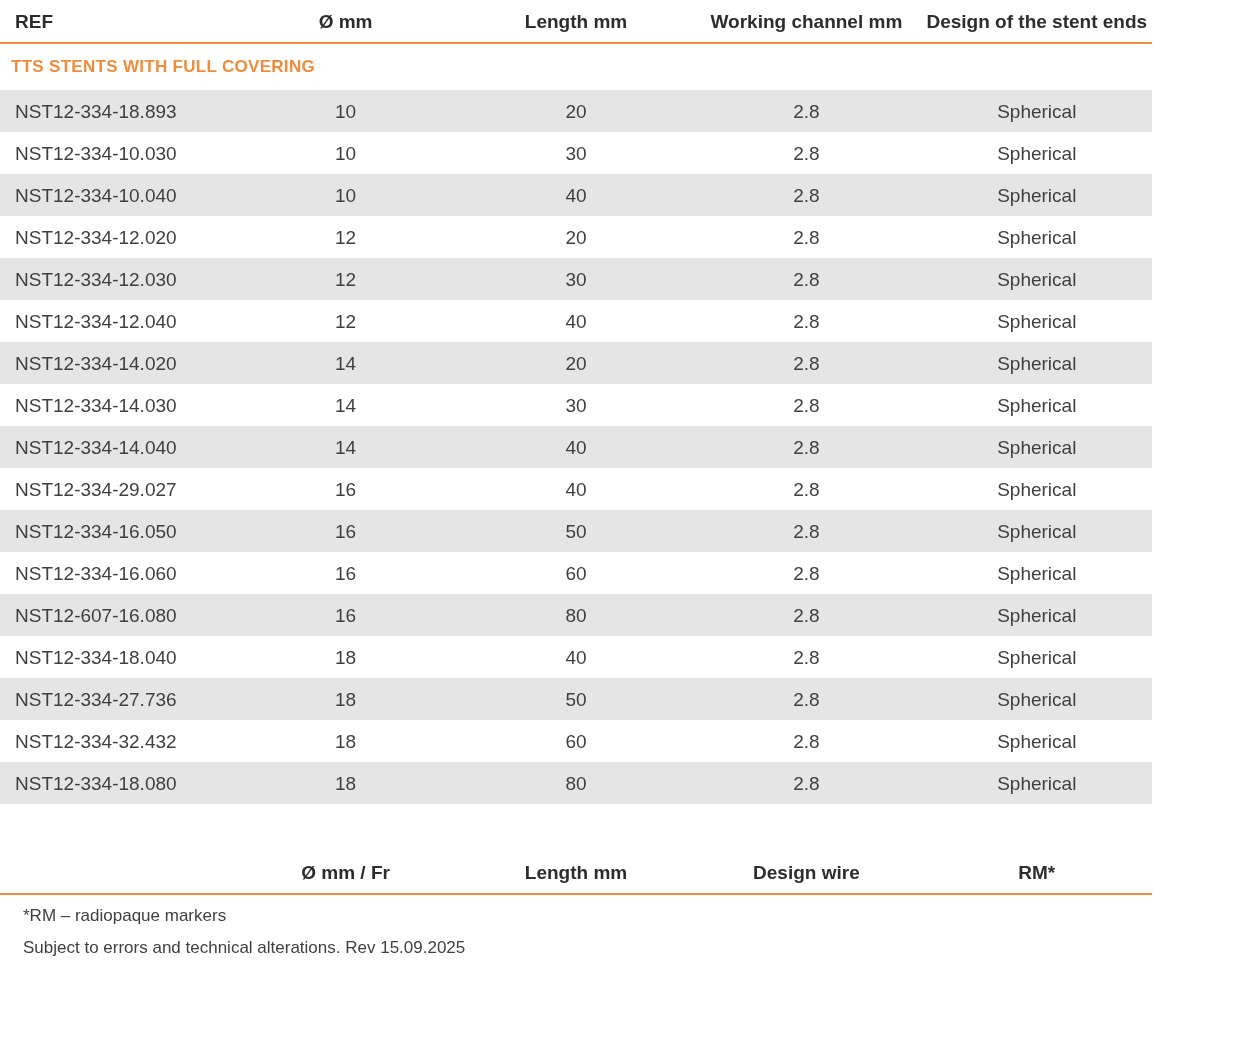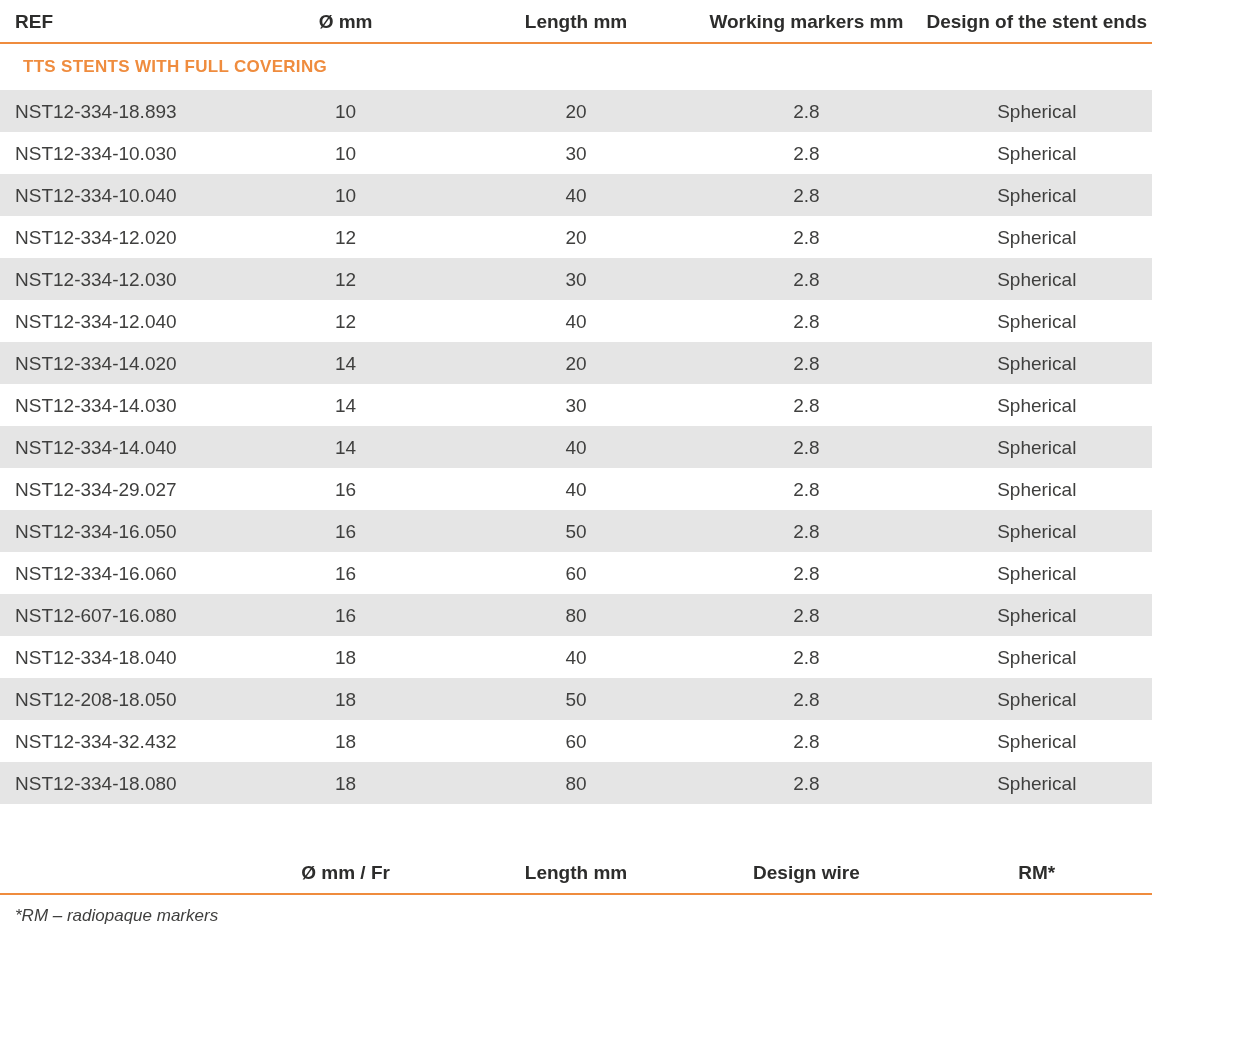--- a/index.html
+++ b/index.html
@@ -42,52 +42,51 @@
     height: 44px;
     border-bottom: 2px solid var(--accent);
     font-weight: bold;
     color: var(--heading);
   }
   .header-row .cell { font-size: 19px; }
   .section-row {
     height: 46px;
     display: flex;
     align-items: center;
-    padding-left: 23px;
+    padding-left: 11px;
     color: var(--accent);
     font-weight: bold;
     font-size: 17px;
     letter-spacing: 0.3px;
   }
   .data-row { height: 42px; }
   .data-rows .data-row:nth-child(odd) { background: var(--row-alt); }
   .introducer-table { margin-top: 47px; }
   .footnotes {
     margin-top: 9px;
     padding-left: 15px;
   }
   .footnotes p {
-    margin: 0;
+    margin: 8px;
     font-size: 17px;
     line-height: 24px;
     color: var(--text);
-    font-style: italic;
   }
 </style>
 </head>
 <body>
 
 <main class="page">
 
   <section class="spec-table stents-table">
     <header class="row header-row">
       <div class="cell ref-cell">REF</div>
       <div class="cell">Ø mm</div>
       <div class="cell">Length mm</div>
-      <div class="cell">Working markers mm</div>
+      <div class="cell">Working channel mm</div>
       <div class="cell">Design of the stent ends</div>
     </header>
     <div class="section-row">TTS STENTS WITH FULL COVERING</div>
     <div class="data-rows">
 
     <div class="row data-row">
         <div class="cell ref-cell">NST12-334-18.893</div>
         <div class="cell">10</div>
         <div class="cell">20</div>
         <div class="cell">2.8</div>
@@ -178,21 +177,21 @@
         <div class="cell">Spherical</div>
       </div>
         <div class="row data-row">
         <div class="cell ref-cell">NST12-334-18.040</div>
         <div class="cell">18</div>
         <div class="cell">40</div>
         <div class="cell">2.8</div>
         <div class="cell">Spherical</div>
       </div>
         <div class="row data-row">
-        <div class="cell ref-cell">NST12-208-18.050</div>
+        <div class="cell ref-cell">NST12-334-27.736</div>
         <div class="cell">18</div>
         <div class="cell">50</div>
         <div class="cell">2.8</div>
         <div class="cell">Spherical</div>
       </div>
         <div class="row data-row">
         <div class="cell ref-cell">NST12-334-32.432</div>
         <div class="cell">18</div>
         <div class="cell">60</div>
         <div class="cell">2.8</div>
@@ -213,15 +212,16 @@
       <div class="cell ref-cell"></div>
       <div class="cell">Ø mm / Fr</div>
       <div class="cell">Length mm</div>
       <div class="cell">Design wire</div>
       <div class="cell">RM*</div>
     </header>
   </section>
 
   <footer class="footnotes">
     <p>*RM – radiopaque markers</p>
+    <p>Subject to errors and technical alterations. Rev 15.09.2025</p>
   </footer>
 
 </main>
 
 </body></html>

